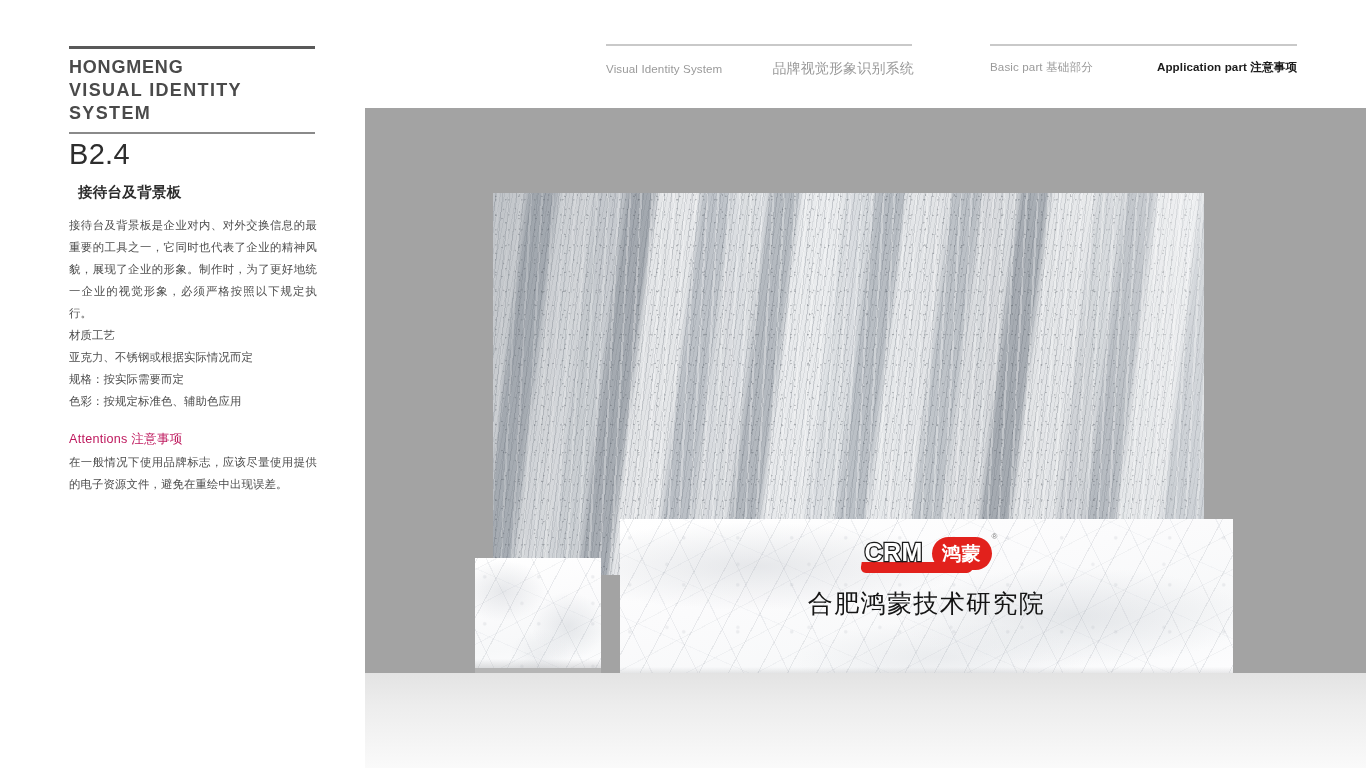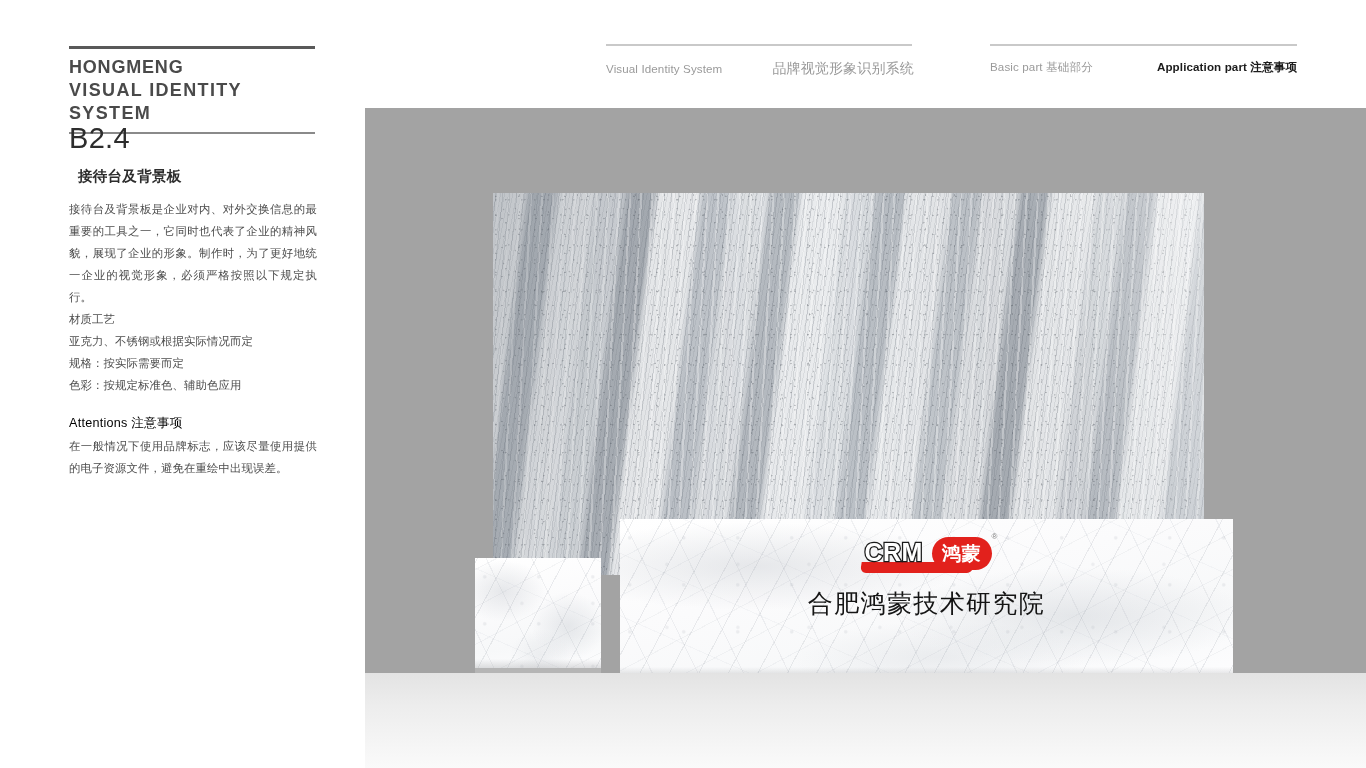--- a/index.html
+++ b/index.html
@@ -15,26 +15,26 @@
   .brand .rule-top{height:3px;background:#595959;width:246px;}
   .brand .rule-bot{height:2px;background:#8a8a8a;width:246px;margin-top:4px;}
   .brand .names{padding:7px 0 3px 0;}
   .brand .l1,.brand .l2{
     font-weight:bold;color:#4a4a4a;letter-spacing:.045em;
     line-height:1.28;font-size:18px;
   }
   .brand .l2{letter-spacing:.075em;}
 
   
-  .copy{position:absolute;left:69px;top:124px;width:248px;color:#4d4d4d;}
+  .copy{position:absolute;left:69px;top:140px;width:248px;color:#4d4d4d;}
   .sec-num{font-size:29px;font-weight:500;color:#2d2d2d;letter-spacing:.01em;line-height:1;}
   .sec-title{font-size:14.5px;font-weight:bold;color:#2d2d2d;margin-top:14px;letter-spacing:.02em;margin-left:9px;}
   .para{font-size:11.4px;line-height:1.93;color:#4d4d4d;margin-top:12px;text-align:justify;letter-spacing:.01em;}
   .spec{font-size:11.4px;line-height:1.93;color:#4d4d4d;letter-spacing:.01em;}
-  .attn-h{font-size:12.6px;color:#000000;margin-top:19px;letter-spacing:.02em;}
+  .attn-h{font-size:12.6px;color:#be185d;margin-top:19px;letter-spacing:.02em;}
   .attn-b{font-size:11.4px;line-height:1.93;color:#4d4d4d;margin-top:3px;text-align:justify;letter-spacing:.01em;}
 
   
   .navgrp{position:absolute;top:44px;}
   .navgrp .nrule{height:2px;background:#c9c9c9;}
   .navgrp .nrow{display:flex;align-items:baseline;margin-top:14px;}
   .navgrp .nitem{font-size:11.6px;color:#9a9a9a;letter-spacing:.01em;white-space:nowrap;}
   .navgrp .nitem.cn{font-size:14px;}
   .navgrp .nitem.active{color:#1c1c1c;font-weight:bold;}
   #nav-left{left:606px;width:306px;}

